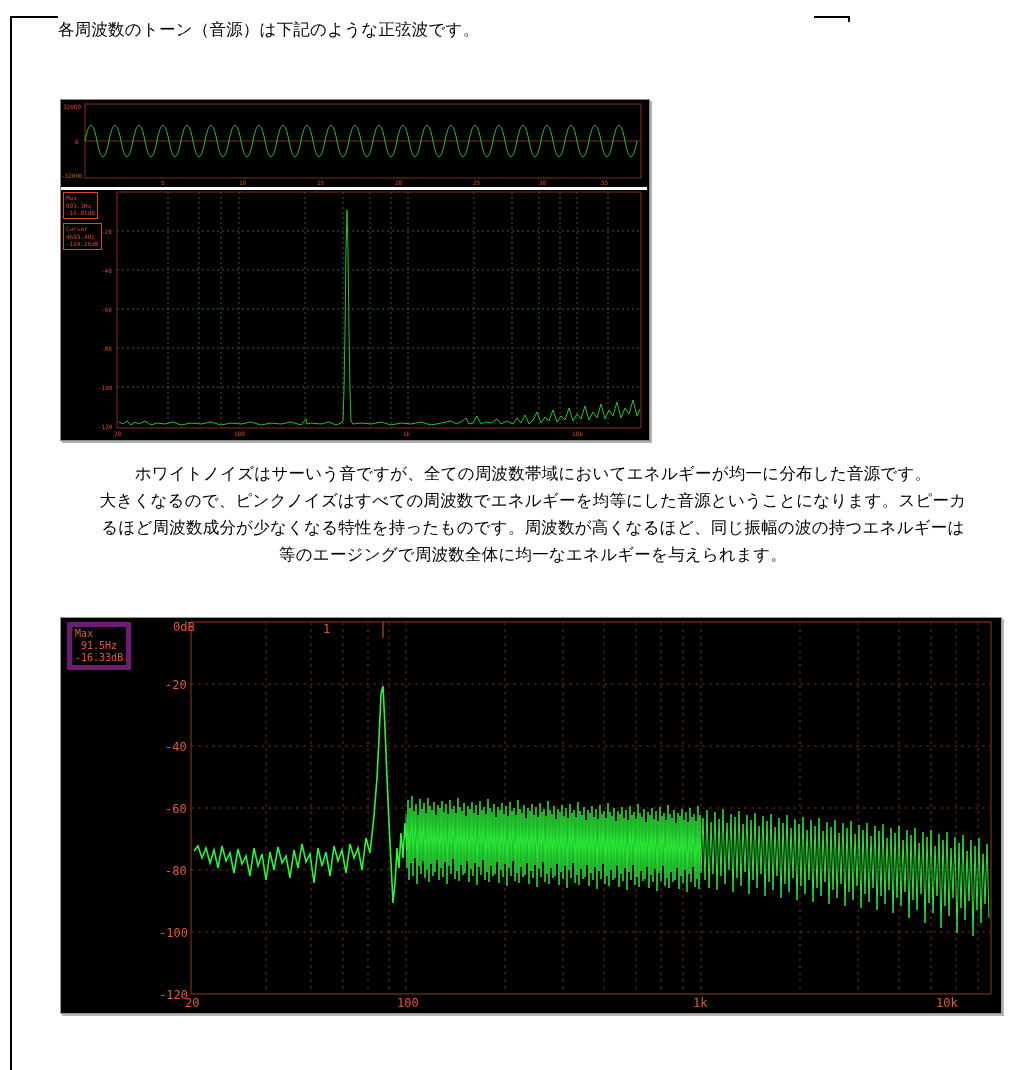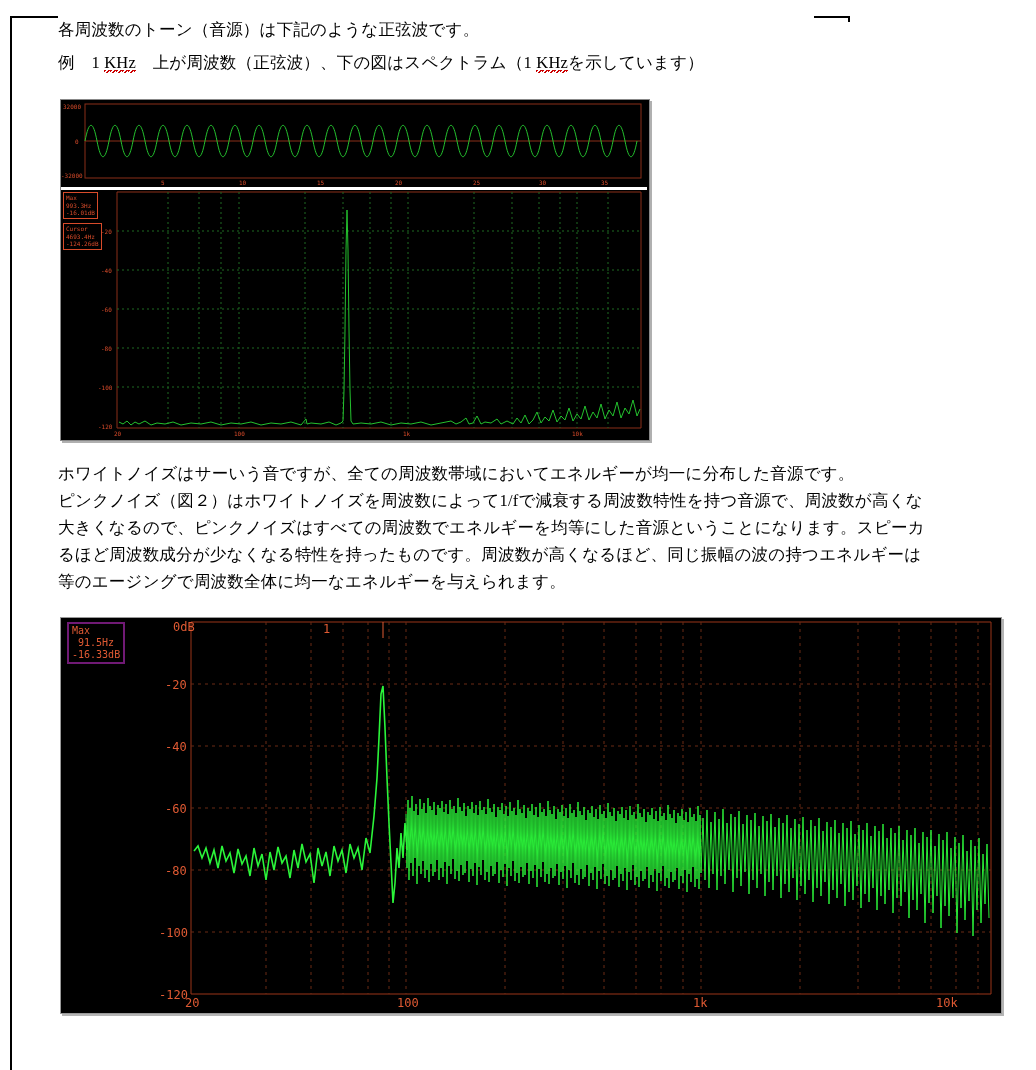--- a/index.html
+++ b/index.html
@@ -51,21 +51,21 @@
   }
   .body-text {
     position: absolute;
     font-size: 16.5px;
     line-height: 27px;
     color: #000;
     letter-spacing: 0.2px;
   }
   .t1 { left: 58px; top: 0px; width: 940px; }
   .t2 { left: 58px; top: 33px; width: 940px; }
-  .t3 { left: 58px; top: 444px; width: 950px; }
+  .t3 { left: 58px; top: 444px; width: 950px; text-align: center; }
   .t4 { left: 58px; top: 1005px; width: 950px; }
   .squiggle {
     position: relative;
     padding-bottom: 1px;
     background-image: repeating-linear-gradient(135deg,#c00 0 1.5px, transparent 1.5px 3px);
     background-repeat: repeat-x;
     background-size: 6px 3px;
     background-position: left bottom;
   }
 
@@ -128,21 +128,21 @@
   .f2label {
     position: absolute;
     color: #e05a33;
     font-family: "DejaVu Sans Mono", monospace;
     font-size: 12px;
     white-space: nowrap;
   }
   .f2info {
     position: absolute;
     left: 6px; top: 4px;
-    border: 2px solid #701a75;
+    border: 5px solid #701a75;
     color: #e05a33;
     font-family: "DejaVu Sans Mono", monospace;
     font-size: 10px;
     line-height: 12px;
     padding: 1px 3px;
     white-space: pre;
     background: #000;
   }
 </style>
 </head>
@@ -152,23 +152,20 @@
 
   <div class="edge-top-left"></div>
   <div class="edge-top-right"></div>
   <div class="edge-left-rule"></div>
   <div class="edge-bottom-left"></div>
 
   <div class="body-text t1">
     <span>各周波数のトーン（音源）は下記のような正弦波です。</span>
   </div>
 
-  <div class="body-text t2">
-    <span>例　1 </span><span class="squiggle">KHz</span><span>　上が周波数（正弦波）、下の図はスペクトラム（1 </span><span class="squiggle">KHz</span><span>を示しています）</span>
-  </div>
 
   <div class="fig1">
 
     <div class="wavepane">
       <svg width="586" height="87" viewBox="0 0 586 87">
         <rect x="0" y="0" width="586" height="87" fill="#000"></rect>
         <rect x="24" y="4" width="556" height="74" fill="none" stroke="#8a2f18" stroke-width="1"></rect>
         <line x1="24" y1="41" x2="580" y2="41" stroke="#8a2f18" stroke-width="1"></line>
         <path d="M24 41
           C28 20,32 20,36 41 C40 62,44 62,48 41
@@ -263,21 +260,20 @@
 
       <span class="axis-label" style="left:53px; top:240px;">20</span>
       <span class="axis-label" style="left:173px; top:240px;">100</span>
       <span class="axis-label" style="left:342px; top:240px;">1k</span>
       <span class="axis-label" style="left:511px; top:240px;">10k</span>
     </div>
   </div>
 
   <div class="body-text t3">
     <div>ホワイトノイズはサーいう音ですが、全ての周波数帯域においてエネルギーが均一に分布した音源です。</div>
-    <div>ピンクノイズ（図２）はホワイトノイズを周波数によって1/fで減衰する周波数特性を持つ音源で、周波数が高くな</div>
     <div>大きくなるので、ピンクノイズはすべての周波数でエネルギーを均等にした音源ということになります。スピーカ</div>
     <div>るほど周波数成分が少なくなる特性を持ったものです。周波数が高くなるほど、同じ振幅の波の持つエネルギーは</div>
     <div>等のエージングで周波数全体に均一なエネルギーを与えられます。</div>
   </div>
 
   <div class="fig2">
     <div class="plot">
       <svg width="938" height="393" viewBox="0 0 938 393">
         <rect x="0" y="0" width="938" height="393" fill="#000"></rect>
 

